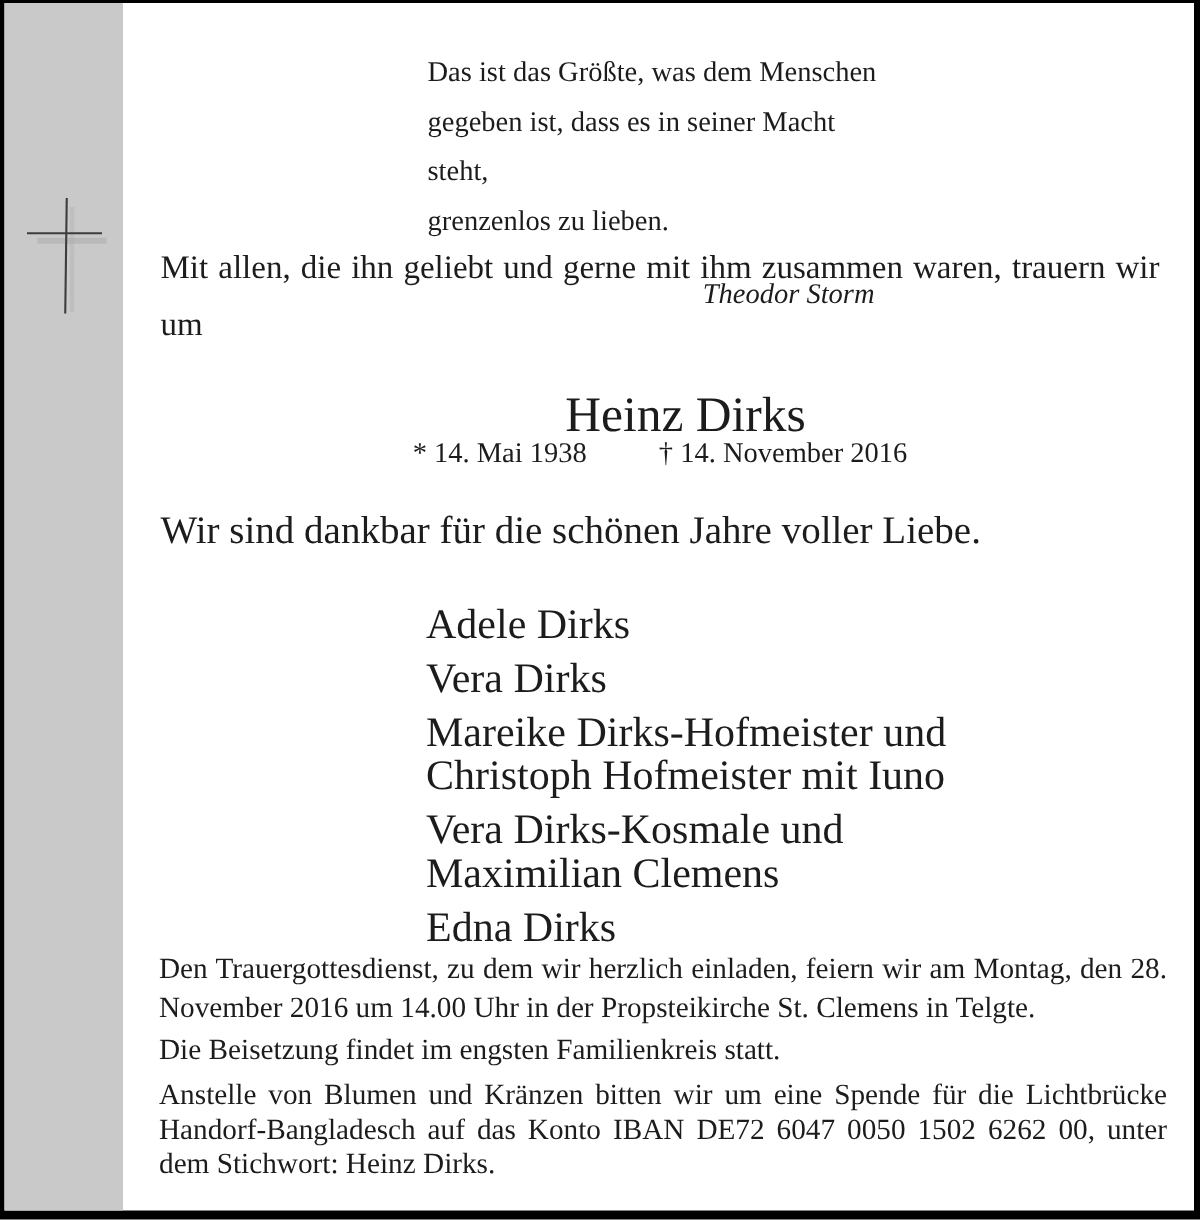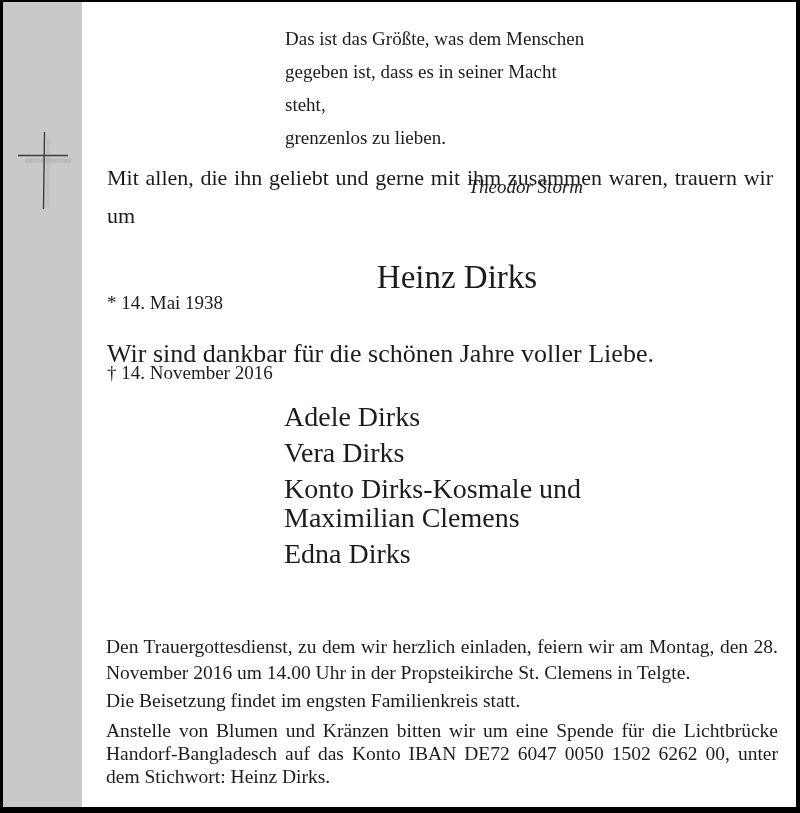--- a/index.html
+++ b/index.html
@@ -34,21 +34,21 @@
   .cross-wrap {
     position: absolute;
     left: 8px;
     top: 122px;
     width: 66px;
     height: 92px;
   }
   .quote {
     position: absolute;
     left: 282px;
-    top: 20px;
+    top: 30px;
     width: 300px;
     font-size: 19px;
     line-height: 33px;
   }
   .quote-attribution {
     text-align: right;
     font-style: italic;
     margin-top: 16px;
     padding-right: 2px;
   }
@@ -74,21 +74,20 @@
   }
   .dates {
     position: absolute;
     left: 104px;
     top: 290px;
     width: 666px;
     display: flex;
     justify-content: center;
     gap: 48px;
     font-size: 19px;
-    flex-direction: column;
   }
   .thanks {
     position: absolute;
     left: 104px;
     top: 337px;
     width: 666px;
     font-size: 26px;
   }
   .mourners {
     position: absolute;
@@ -164,21 +163,25 @@
   <div class="thanks">Wir sind dankbar für die schönen Jahre voller Liebe.</div>
 
   <div class="mourners">
     <div class="mourner-entry">
       <div>Adele Dirks</div>
     </div>
     <div class="mourner-entry">
       <div>Vera Dirks</div>
     </div>
     <div class="mourner-entry">
-      <div>Konto Dirks-Kosmale und</div>
+      <div>Mareike Dirks-Hofmeister und</div>
+      <div>Christoph Hofmeister mit Iuno</div>
+    </div>
+    <div class="mourner-entry">
+      <div>Vera Dirks-Kosmale und</div>
       <div>Maximilian Clemens</div>
     </div>
     <div class="mourner-entry">
       <div>Edna Dirks</div>
     </div>
   </div>
 
   <div class="service">Den Trauergottesdienst, zu dem wir herzlich einladen, feiern wir am Montag, den 28. November 2016 um 14.00 Uhr in der Propsteikirche St. Clemens in Telgte.</div>
 
   <div class="burial">Die Beisetzung findet im engsten Familienkreis statt.</div>

